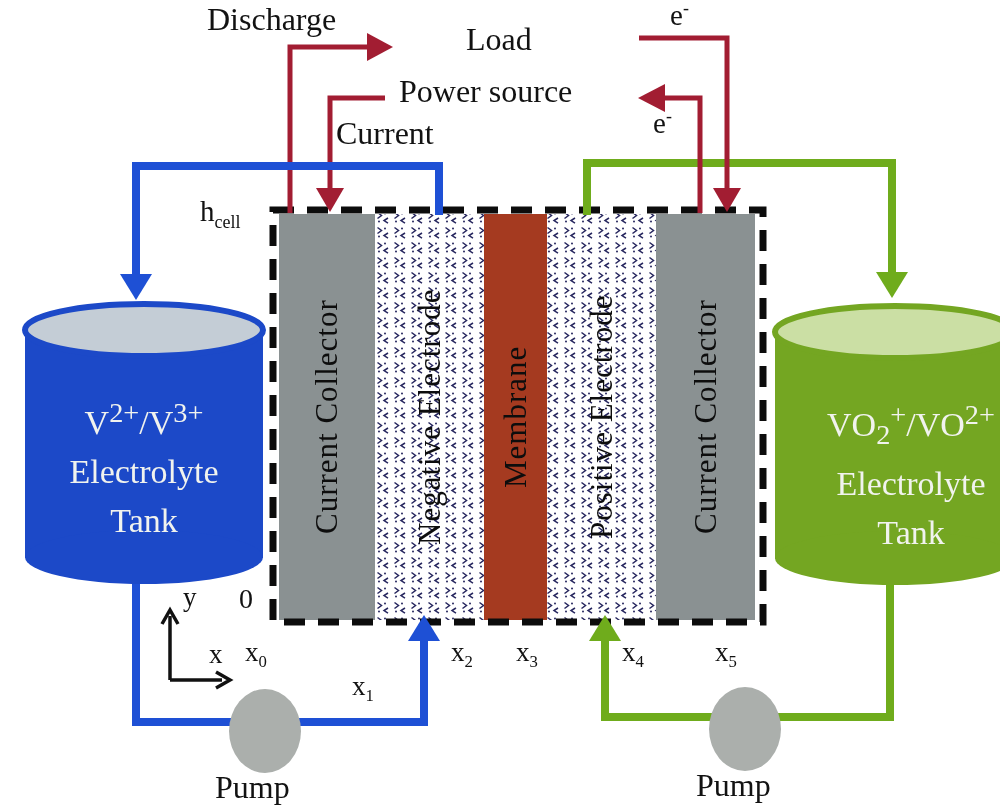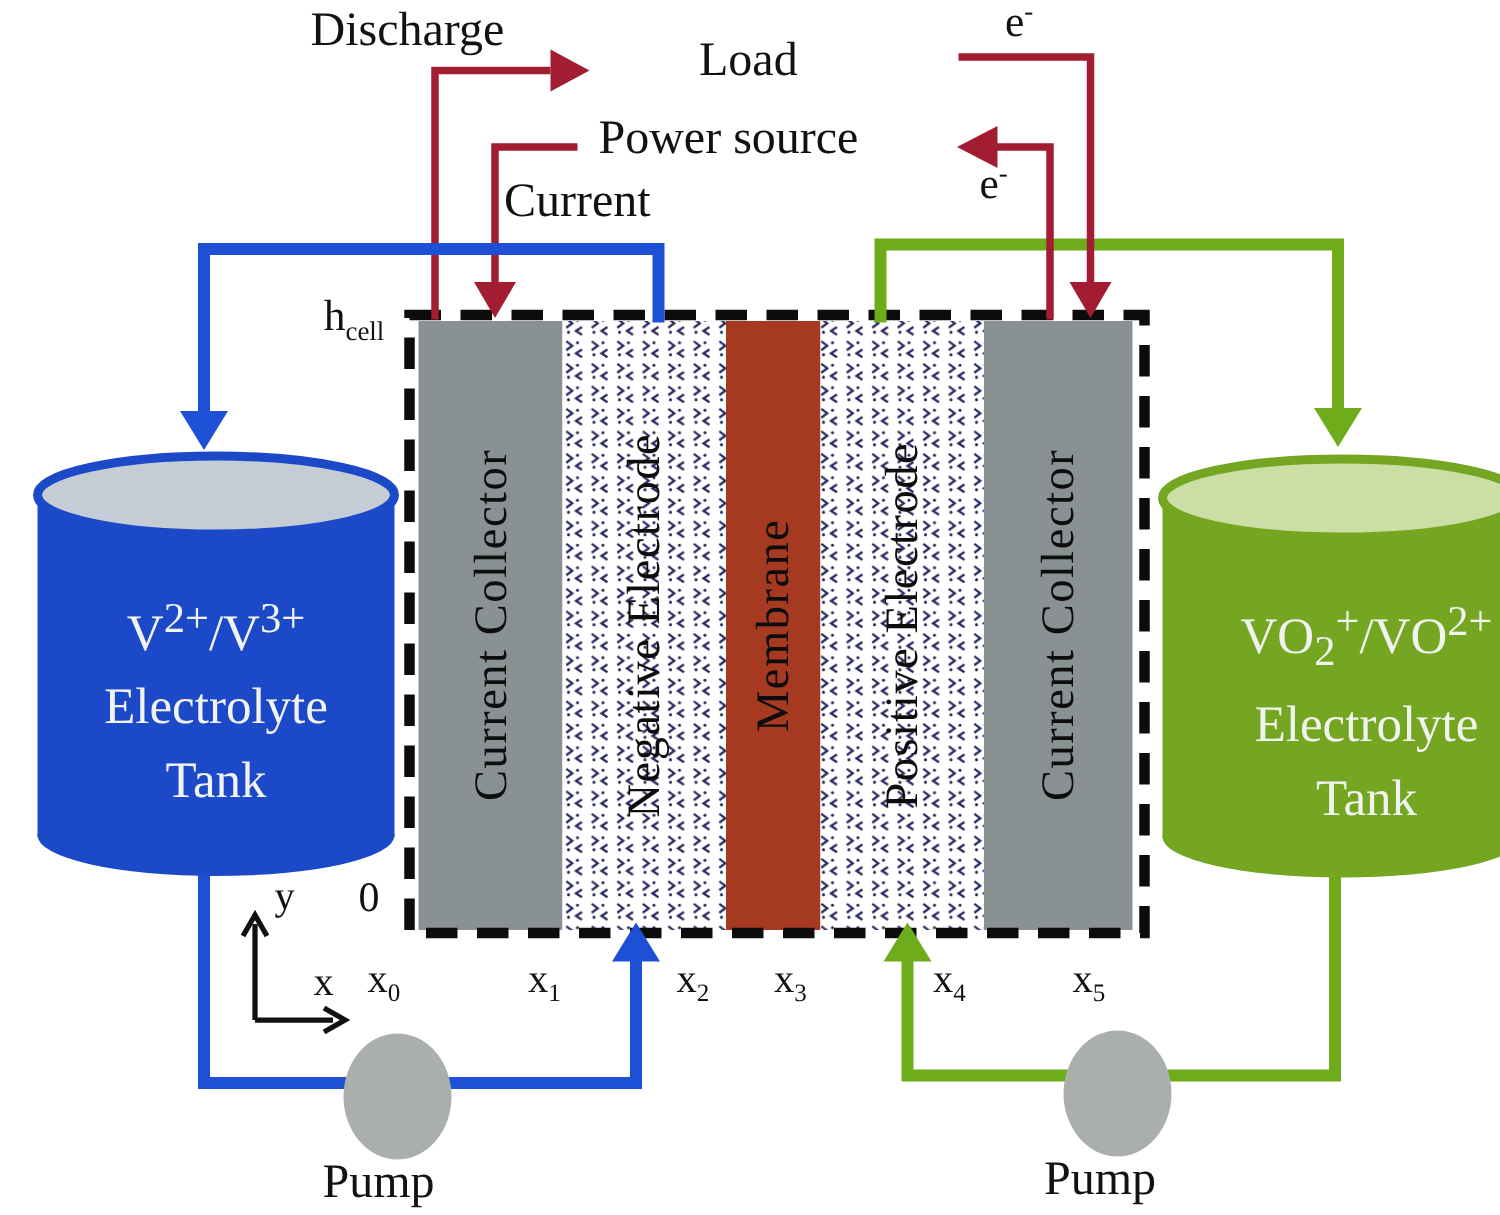--- a/index.html
+++ b/index.html
@@ -7,21 +7,21 @@
          font-family:"Liberation Serif","DejaVu Serif",serif;margin-left:17px;}
   svg{position:absolute;left:0;top:0;}
   .lbl{position:absolute;color:#121212;white-space:nowrap;line-height:1.08;}
   .lbl sup{font-size:0.62em;vertical-align:super;line-height:0;}
   .lbl sub{font-size:0.62em;vertical-align:sub;line-height:0;}
   .f32{font-size:32px;}
   .f29{font-size:29px;}
   .f28{font-size:28px;}
   .f27{font-size:27px;}
   .center{}
-  .right{text-align:center;}
+  .right{text-align:left;}
   .vlabel{position:absolute;display:flex;align-items:center;justify-content:center;
           writing-mode:vertical-rl;transform:rotate(180deg);
           font-size:31px;color:#0d0d0d;letter-spacing:1px;white-space:nowrap;}
   .tanktext{position:absolute;text-align:center;color:#f1f3ee;font-size:34px;line-height:49px;}
   .wire-red{stroke:var(--circuit_red);stroke-width:5;fill:none;}
   .head-red{fill:var(--circuit_red);}
   .pipe-blue{stroke:var(--pipe_blue);stroke-width:8;fill:none;}
   .head-blue{fill:var(--pipe_blue);}
   .pipe-green{stroke:var(--pipe_green);stroke-width:8;fill:none;}
   .head-green{fill:var(--pipe_green);}
@@ -108,21 +108,21 @@
   <div class="lbl f32" style="left:319px;top:116px;">Current</div>
   <div class="lbl f29" style="left:653px;top:0px;"><span>e</span><sup>-</sup></div>
   <div class="lbl f29" style="left:636px;top:108px;"><span>e</span><sup>-</sup></div>
 
   <div class="lbl f29 right" style="left:183px;top:196px;width:72px;"><span>h</span><sub>cell</sub></div>
   <div class="lbl f28" style="left:222px;top:584px;">0</div>
   <div class="lbl f27" style="left:166px;top:583px;">y</div>
   <div class="lbl f27" style="left:192px;top:640px;">x</div>
 
   <div class="lbl f27 center" style="left:228px;top:638px;width:60px;"><span>x</span><sub>0</sub></div>
-  <div class="lbl f27 center" style="left:335px;top:638px;width:60px;"><span>x</span><sub>1</sub></div>
+  <div class="lbl f27 center" style="left:335px;top:672px;width:60px;"><span>x</span><sub>1</sub></div>
   <div class="lbl f27 center" style="left:434px;top:638px;width:60px;"><span>x</span><sub>2</sub></div>
   <div class="lbl f27 center" style="left:499px;top:638px;width:60px;"><span>x</span><sub>3</sub></div>
   <div class="lbl f27 center" style="left:605px;top:638px;width:60px;"><span>x</span><sub>4</sub></div>
   <div class="lbl f27 center" style="left:698px;top:638px;width:60px;"><span>x</span><sub>5</sub></div>
 
   <div class="vlabel" style="left:262px;top:214px;width:96px;height:406px;">Current Collector</div>
   <div class="vlabel" style="left:358px;top:214px;width:109px;height:406px;">Negative Electrode</div>
   <div class="vlabel" style="left:467px;top:214px;width:63px;height:406px;">Membrane</div>
   <div class="vlabel" style="left:530px;top:214px;width:109px;height:406px;">Positive Electrode</div>
   <div class="vlabel" style="left:639px;top:214px;width:99px;height:406px;">Current Collector</div>

